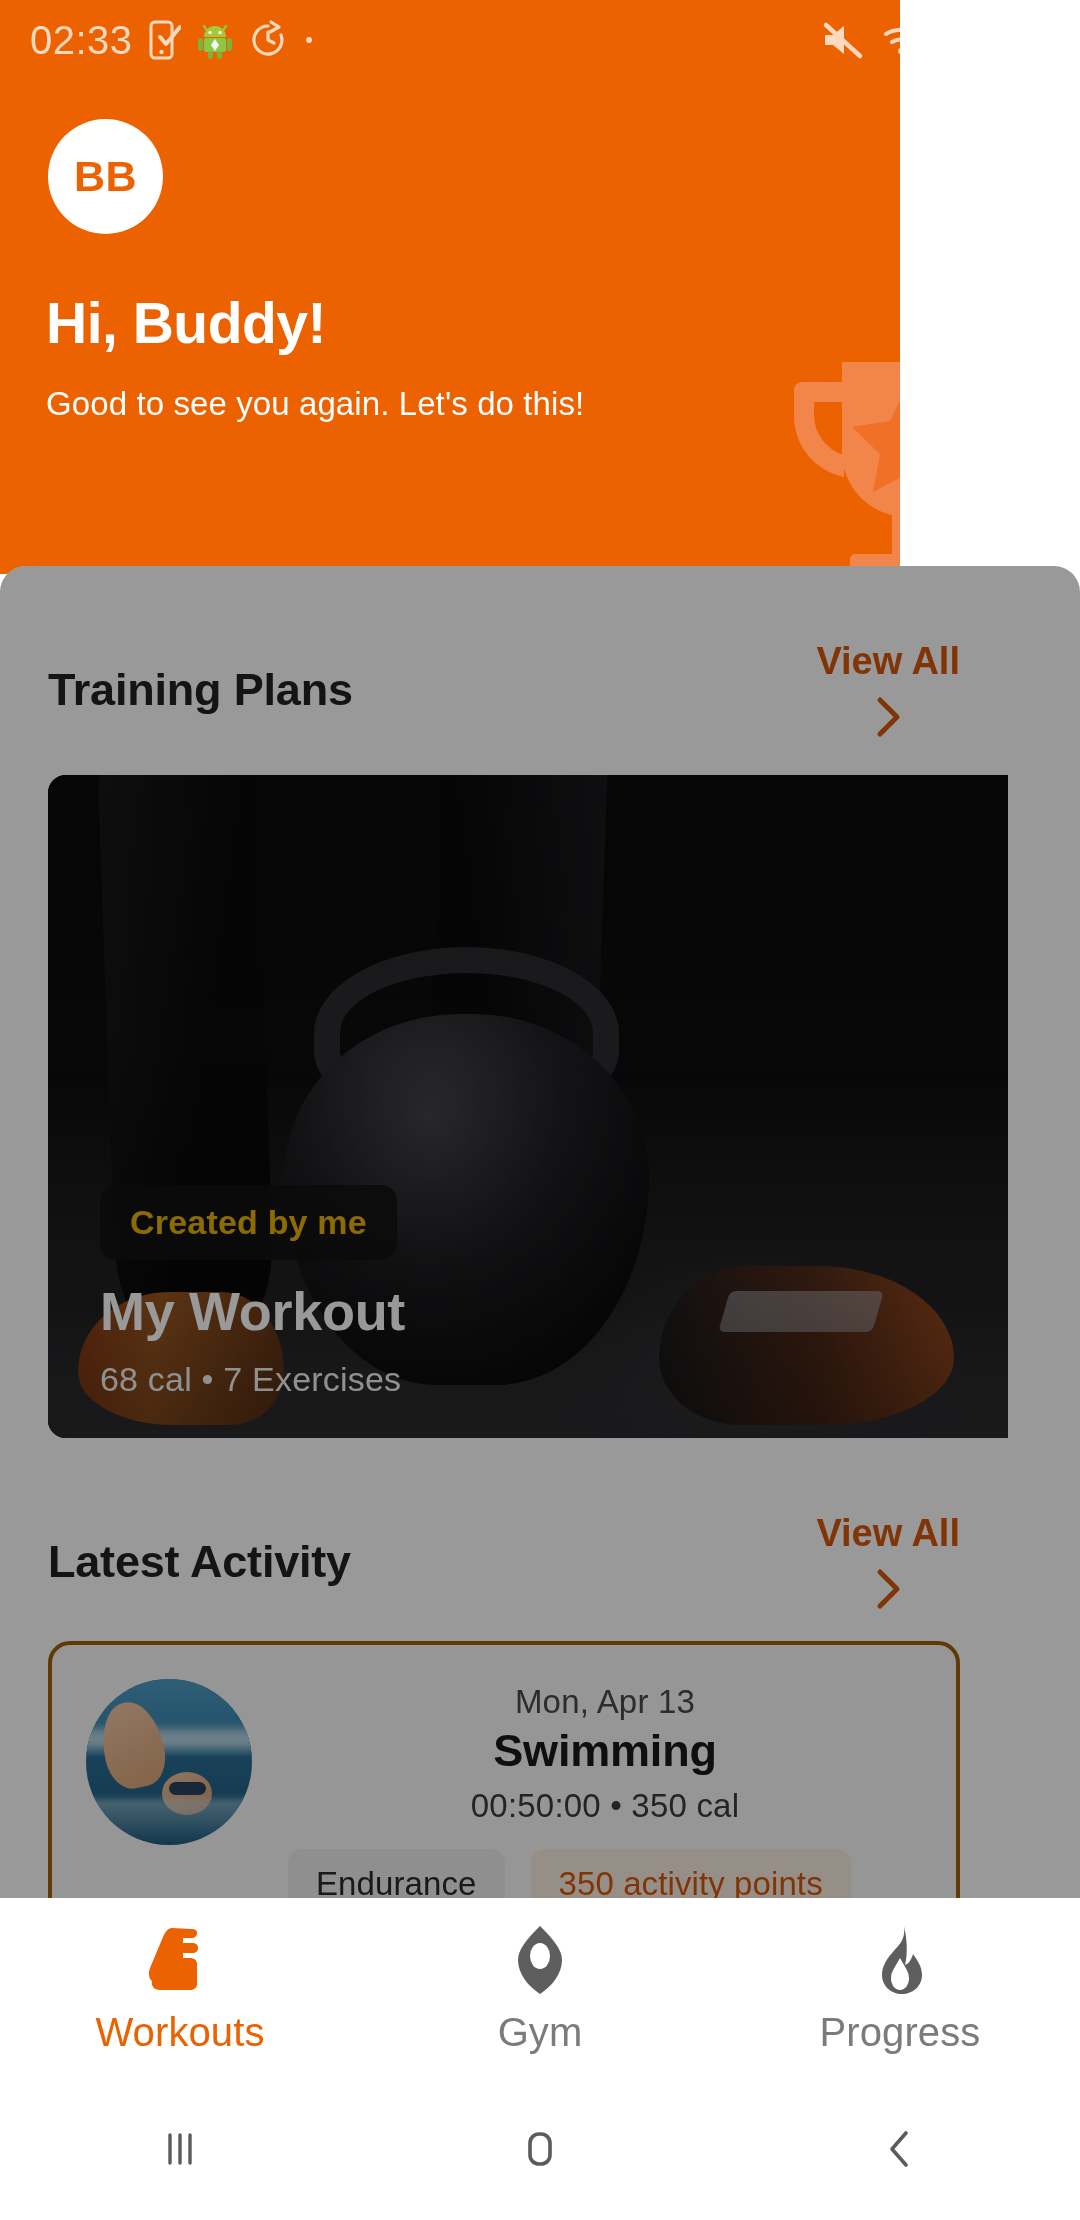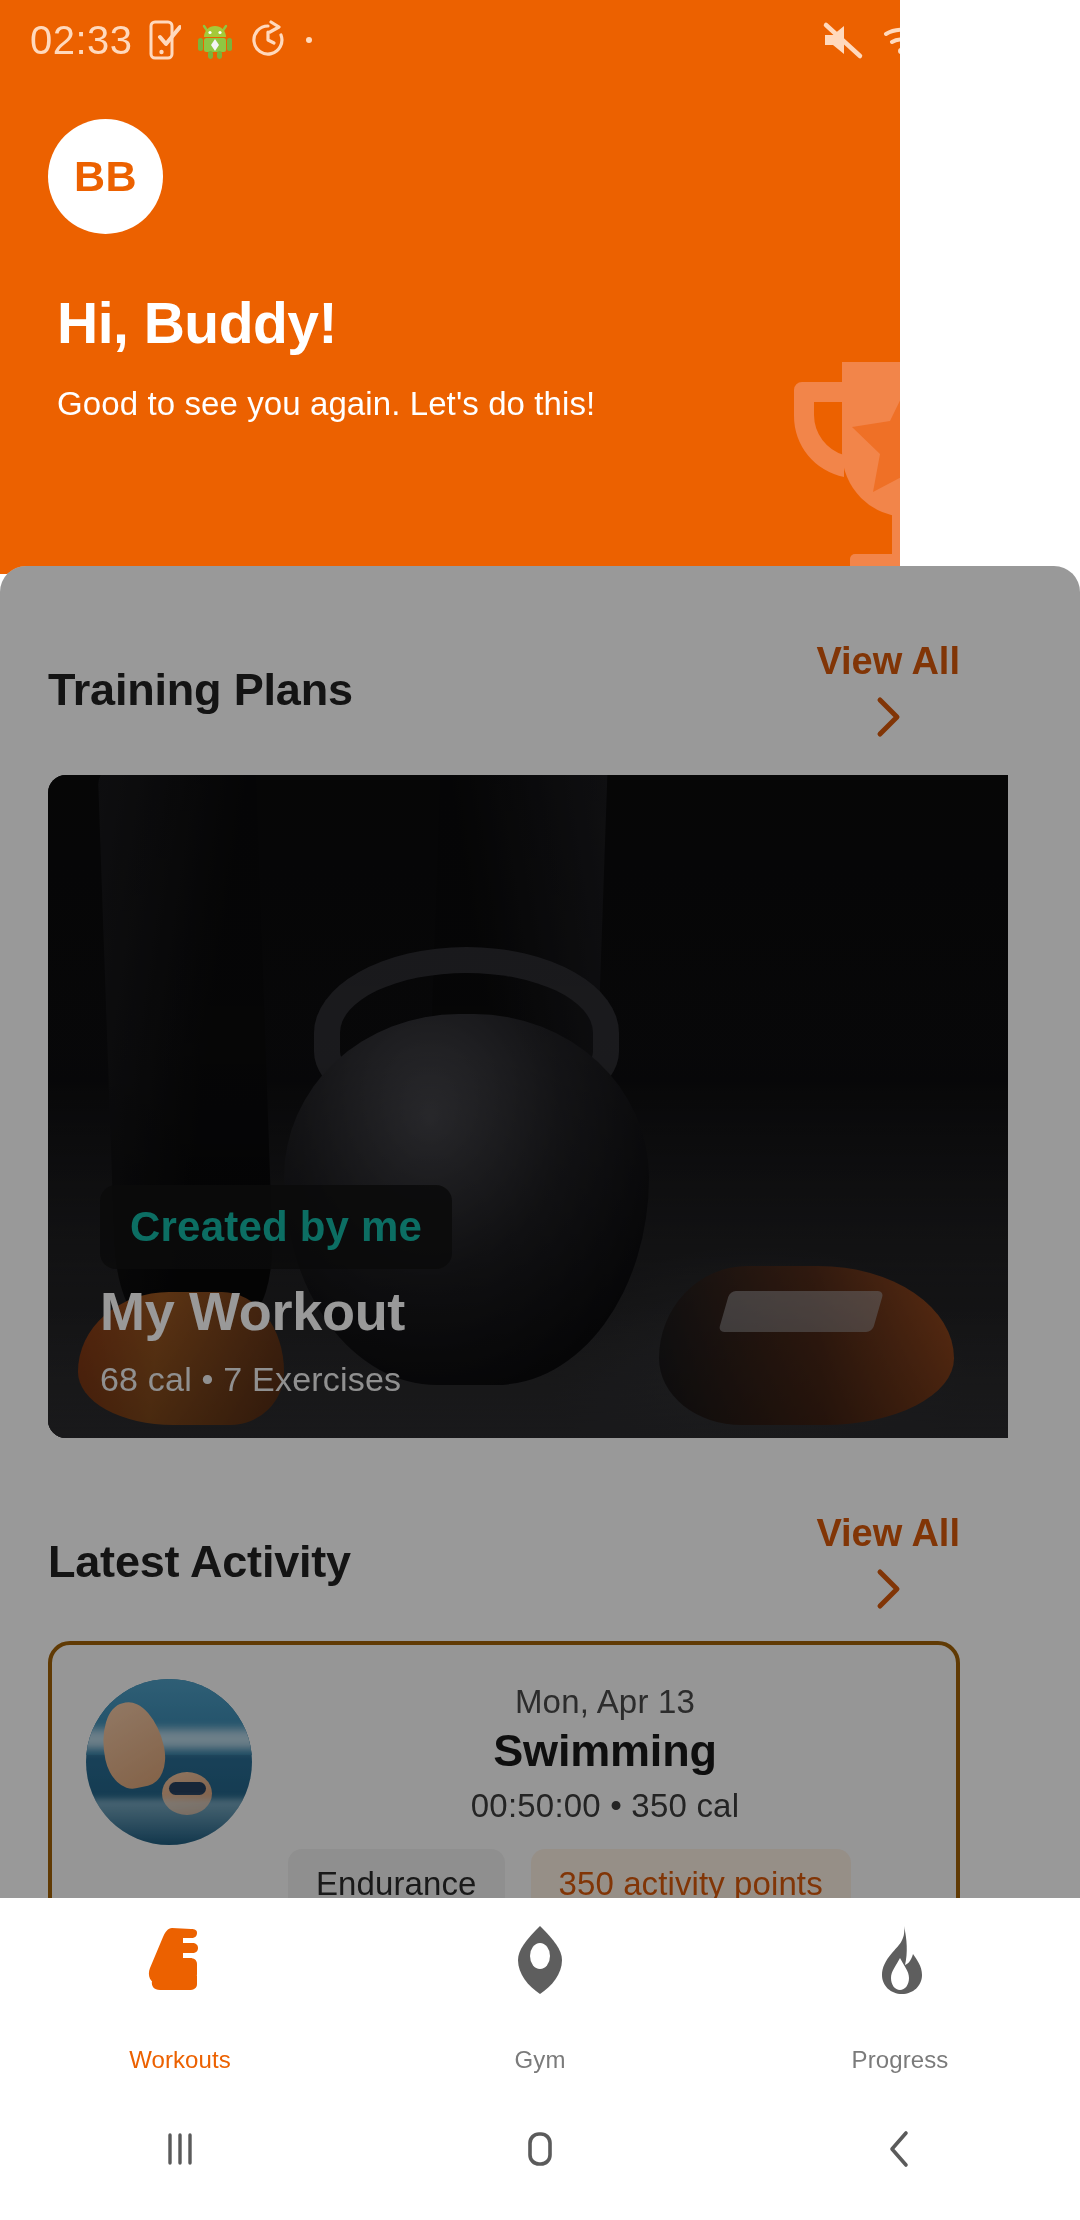--- a/index.html
+++ b/index.html
@@ -35,21 +35,21 @@
     position:absolute; left:48px; top:119px;
     width:115px; height:115px; border-radius:50%;
     background:#ffffff;
     display:flex; align-items:center; justify-content:center;
   }
   .avatar-initials {
     color:#EC6100; font-size:43px; font-weight:bold; letter-spacing:0.5px;
   }
 
   .greeting {
-    position:absolute; left:46px; top:292px; width:690px;margin-left:11px;
+    position:absolute; left:46px; top:292px; width:690px;
   }
   .greeting-title {
     color:#ffffff; font-size:57px; font-weight:bold; line-height:1.12;
     letter-spacing:-0.5px;
   }
   .greeting-sub {
     color:#ffffff; font-size:33px; line-height:1.33; margin-top:26px;
     letter-spacing:0.1px;
   }
 
@@ -165,21 +165,21 @@
   }
 
   .card-shade {
     position:absolute; inset:0;
     background:linear-gradient(180deg,rgba(0,0,0,0.10) 0%,rgba(0,0,0,0.04) 42%,rgba(0,0,0,0.45) 100%);
   }
 
   .badge {
     position:absolute; left:52px; top:410px;
     background:rgba(18,18,18,0.88);
-    color:#14b8a6; font-size:42px; font-weight:bold;
+    color:#eab308; font-size:34px; font-weight:bold;
     padding:18px 30px; border-radius:16px; letter-spacing:0.2px;
   }
   .card-title {
     position:absolute; left:52px; top:505px;
     color:#ffffff; font-size:54px; font-weight:bold; letter-spacing:-0.3px;
   }
   .card-sub {
     position:absolute; left:52px; top:585px;
     color:#f0f0f0; font-size:34px; letter-spacing:0.2px;
   }
@@ -250,21 +250,21 @@
   .bottom-nav {
     position:absolute; left:0; top:1898px; width:1080px; height:180px;
     background:#ffffff; z-index:100;
     display:flex; align-items:flex-start; justify-content:space-around;
     padding-top:26px;
   }
   .nav-item {
     width:240px; display:flex; flex-direction:column;
     align-items:center; gap:14px;
   }
-  .nav-label { font-size:24px; letter-spacing:0.1px;margin-top:36px; }
+  .nav-label { font-size:40px; letter-spacing:0.1px; }
   .nav-item.active .nav-label { color:#EC6100; }
   .nav-item.inactive .nav-label { color:#7b7b7b;text-align:center; }
 
   
   .system-nav {
     position:absolute; left:0; top:2078px; width:1080px; height:142px;
     background:#ffffff; z-index:100;
     display:flex; align-items:center; justify-content:space-around;
   }
   .sysnav-btn { width:240px; display:flex; align-items:center; justify-content:center; }

